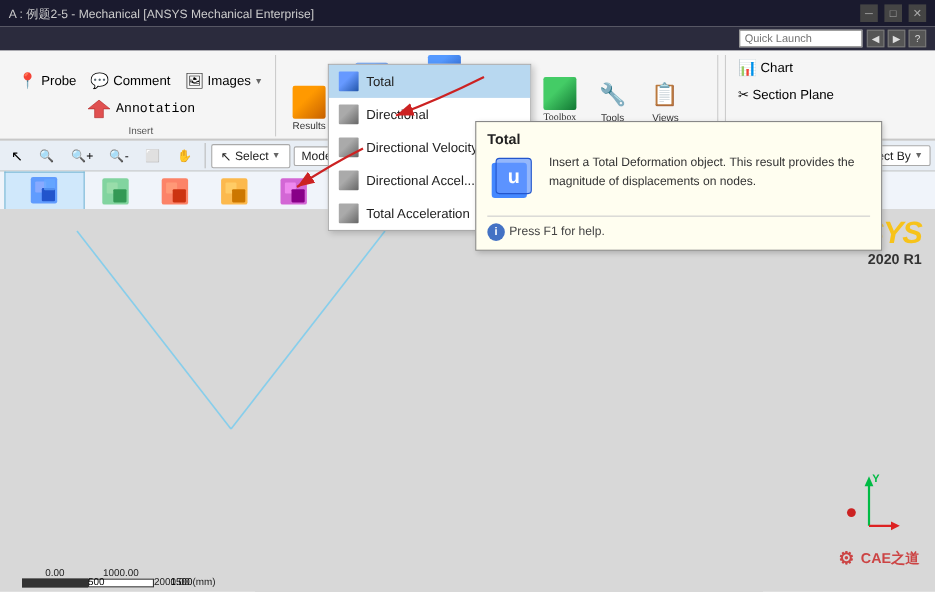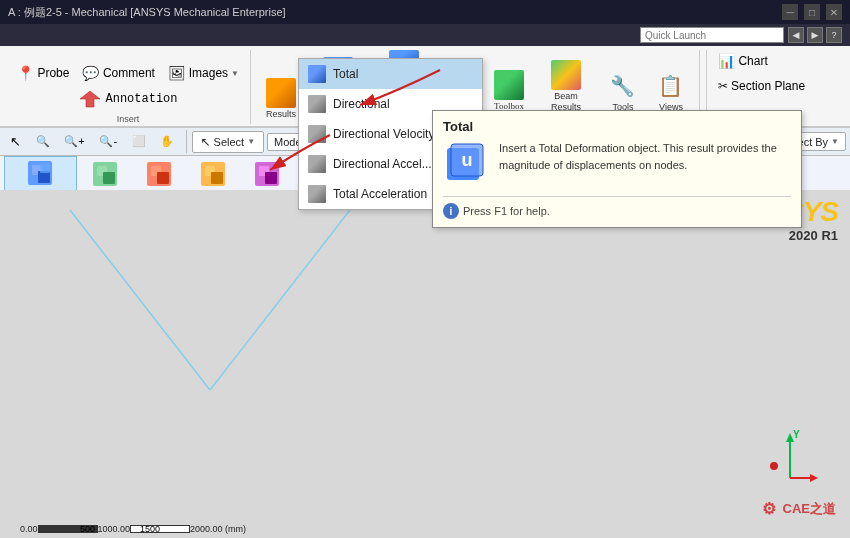--- a/index.html
+++ b/index.html
@@ -23,21 +23,21 @@
     .quick-bar {
       background: #2b2b3d;
       height: 22px;
       display: flex;
       align-items: center;
       justify-content: flex-end;
       padding: 0 8px;
       gap: 4px;
     }
     .quick-search {
-      width: 144px;
+      width: 112px;
       height: 16px;
       background: #fff;
       border: 1px solid #888;
       font-size: 10px;
       padding: 0 4px;
       color: #333;
     }
     .quick-icons { display: flex; gap: 3px; }
     .quick-icon { width: 16px; height: 16px; background: #555; border: 1px solid #777; display: flex; align-items: center; justify-content: center; font-size: 9px; color: #ddd; cursor: pointer; }
 
@@ -228,21 +228,21 @@
     .scale-bar {
       position: absolute;
       bottom: 4px;
       left: 20px;
       display: flex;
       align-items: flex-end;
       gap: 0;
       font-size: 10px;
       color: #222;
     }
-    .scale-segment { display: flex; flex-direction: row; align-items: center; }
+    .scale-segment { display: flex; flex-direction: column; align-items: center; }
     .scale-block { height: 8px; border: 1px solid #333; }
 
     
     .cube-orange { display: inline-block; width: 30px; height: 30px; background: linear-gradient(135deg, #f90 40%, #c66000 100%); border-radius: 2px; position: relative; }
     .cube-blue { display: inline-block; width: 30px; height: 30px; background: linear-gradient(135deg, #4499ff 40%, #1155aa 100%); border-radius: 2px; }
     .cube-green { display: inline-block; width: 30px; height: 30px; background: linear-gradient(135deg, #44cc66 40%, #117733 100%); border-radius: 2px; }
     .cube-multi { display: inline-block; width: 30px; height: 30px; background: linear-gradient(135deg, #4ecb71 0%, #f7c31a 50%, #e05c5c 100%); border-radius: 2px; }
 
     
     .small-cube { width: 18px; height: 18px; background: linear-gradient(135deg, #aaa 40%, #666 100%); border-radius: 1px; }
@@ -370,29 +370,20 @@
           <span class="btn-label">Probe</span>
           <span class="dropdown-arrow" style="font-size:7px;">▼</span>
         </div>
       </div>
       <div style="display:flex;flex-direction:column;align-items:center;font-family:Liberation Serif, serif;">
         <div class="ribbon-btn">
           <div class="btn-icon">
             <div class="cube-green"></div>
           </div>
           <span class="btn-label">Toolbox</span>
-          <span class="dropdown-arrow" style="font-size:7px;">▼</span>
-        </div>
-      </div>
-      <div style="display:flex;flex-direction:column;align-items:center;">
-        <div class="ribbon-btn">
-          <div class="btn-icon">
-            <div class="cube-multi"></div>
-          </div>
-          <span class="btn-label">Beam Results</span>
           <span class="dropdown-arrow" style="font-size:7px;">▼</span>
         </div>
       </div>
       <div style="display:flex;flex-direction:column;align-items:center;">
         <div class="ribbon-btn">
           <div class="btn-icon">
             <div style="width:28px;height:28px;display:flex;align-items:center;justify-content:center;font-size:20px;">🔧</div>
           </div>
           <span class="btn-label">Tools</span>
           <span class="dropdown-arrow" style="font-size:7px;">▼</span>
@@ -639,21 +630,21 @@
     </div>
     <div class="scale-segment">
       <span style="font-size:9px;">1000.00</span>
       <div class="scale-block" style="width:60px;background:#fff;"></div>
     </div>
     <div class="scale-segment">
       <span style="font-size:9px;">2000.00 (mm)</span>
     </div>
   </div>
 
-  <div style="position:absolute;bottom:4px;left:80px;font-size:9px;display:flex;gap:45px;">
+  <div style="position:absolute;bottom:4px;left:80px;font-size:9px;display:flex;gap:60px;">
     <span>500</span>
     <span>1500</span>
   </div>
 </div>
 
 <div style="position:absolute;top:60px;left:340px;pointer-events:none;z-index:300;">
   <svg width="120" height="60" viewBox="0 0 120 60">
     <defs>
       <marker id="arrowhead" markerWidth="8" markerHeight="6" refX="8" refY="3" orient="auto">
         <polygon points="0 0, 8 3, 0 6" fill="#cc2222"></polygon>

